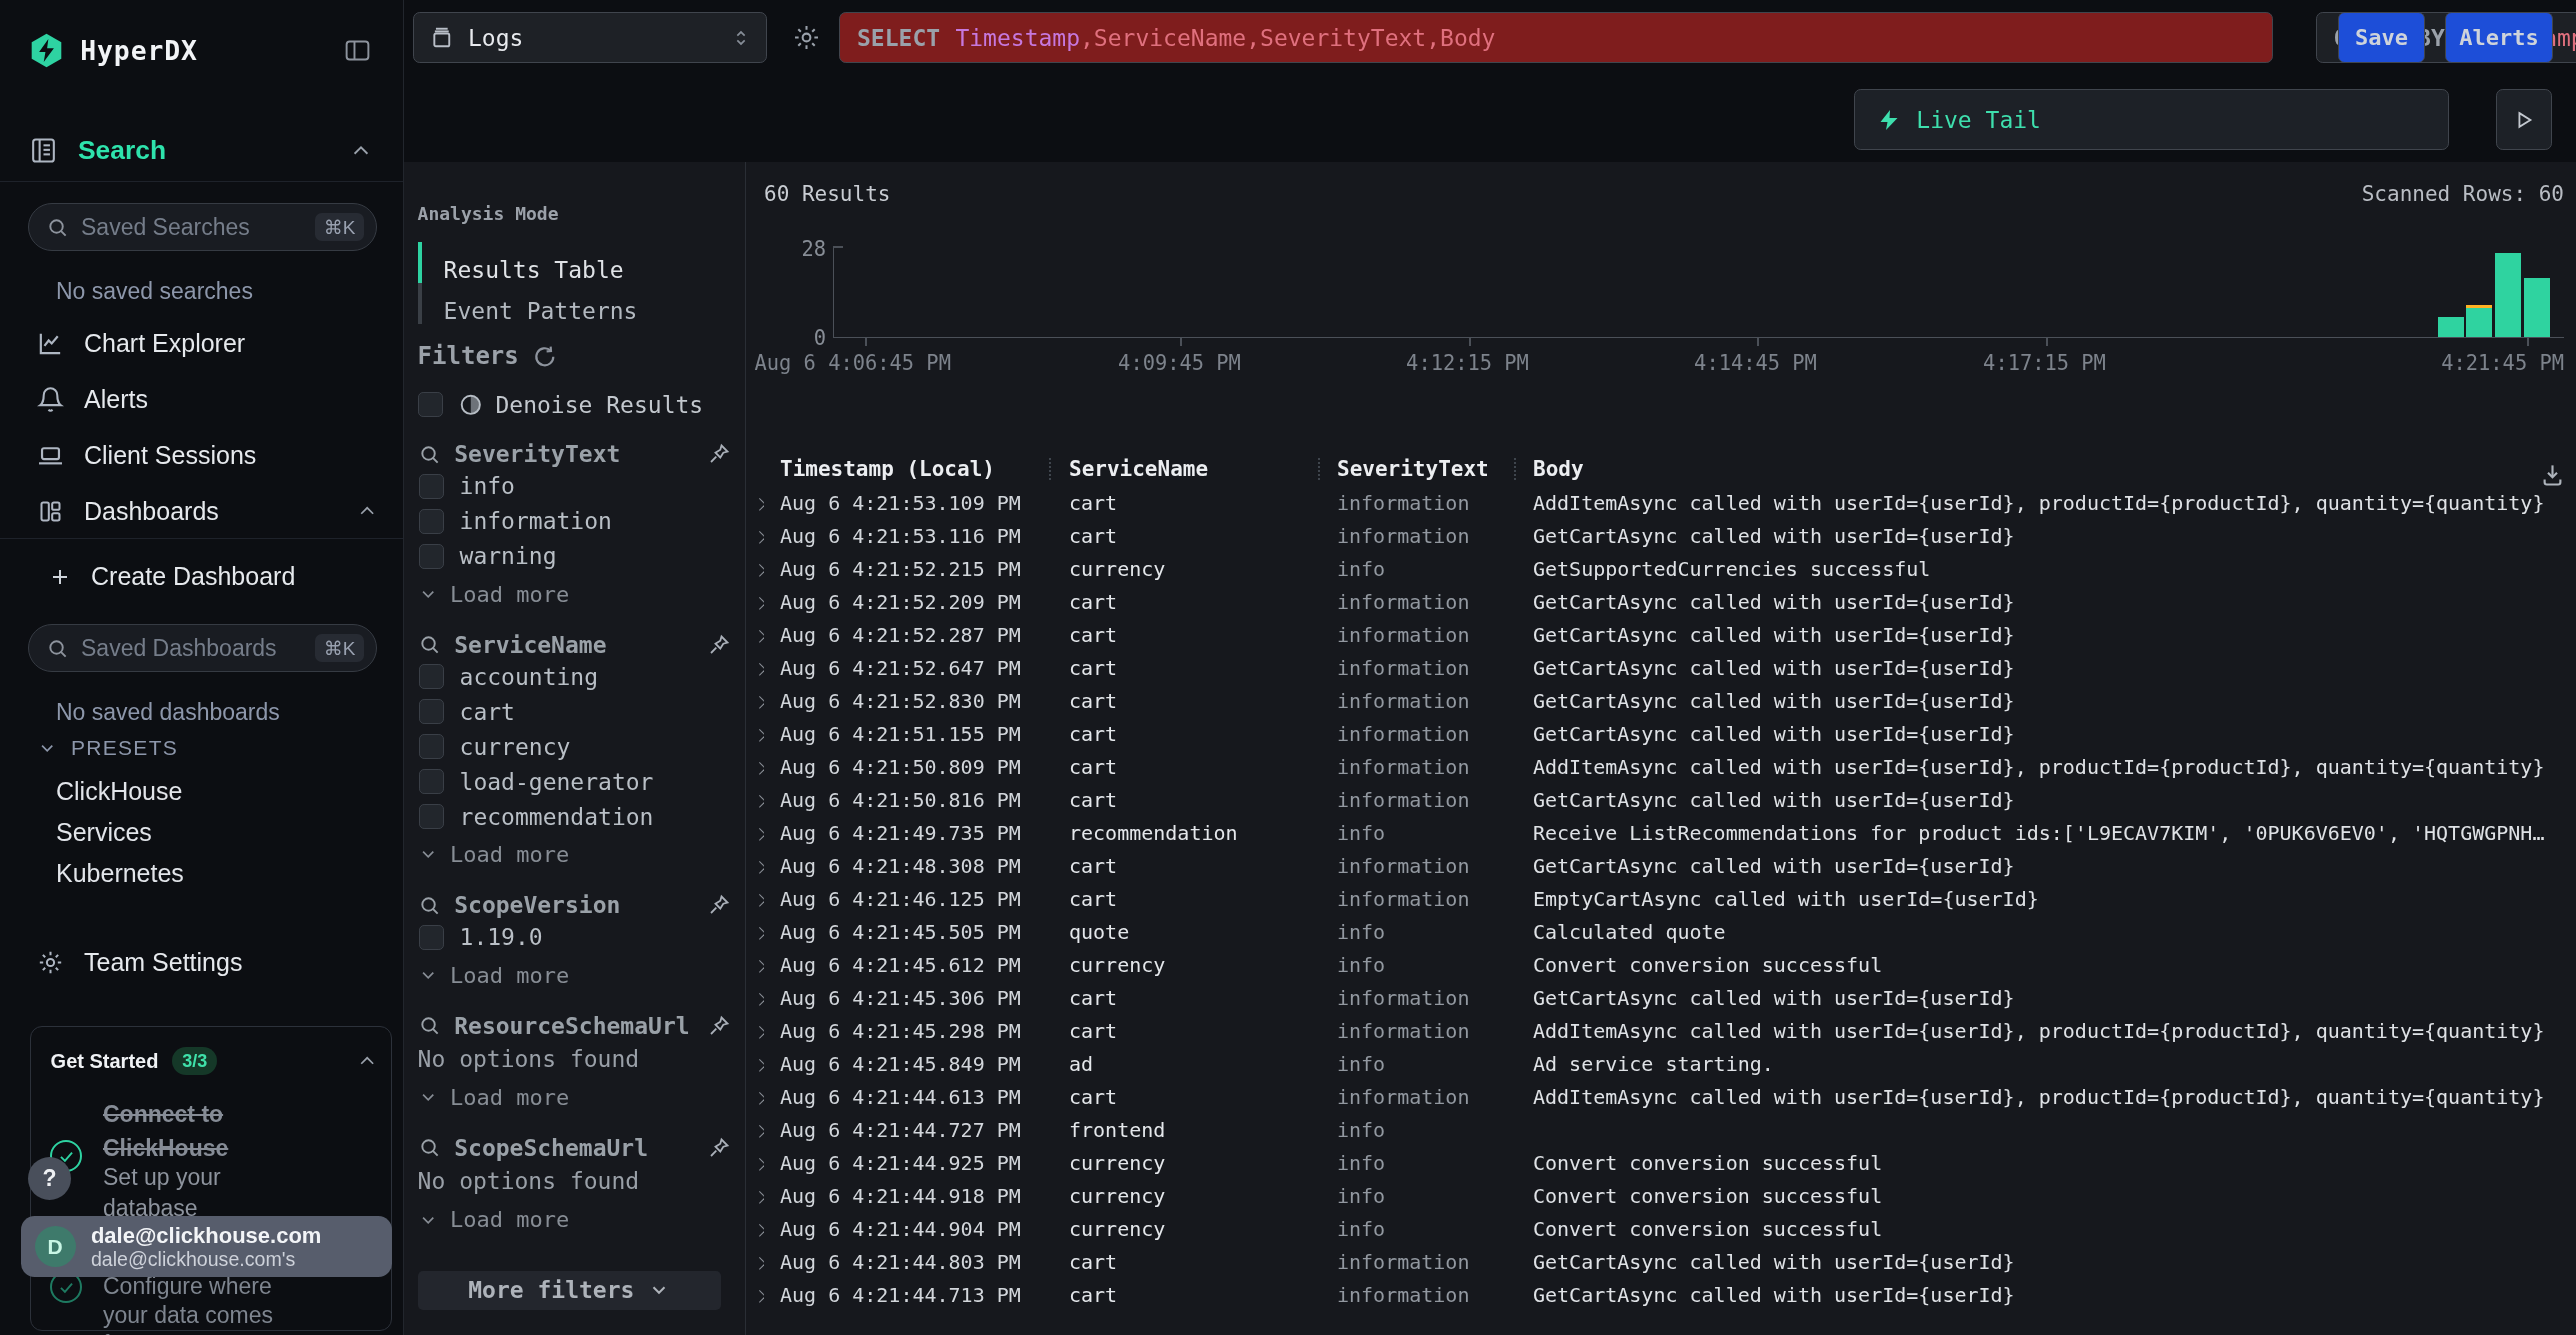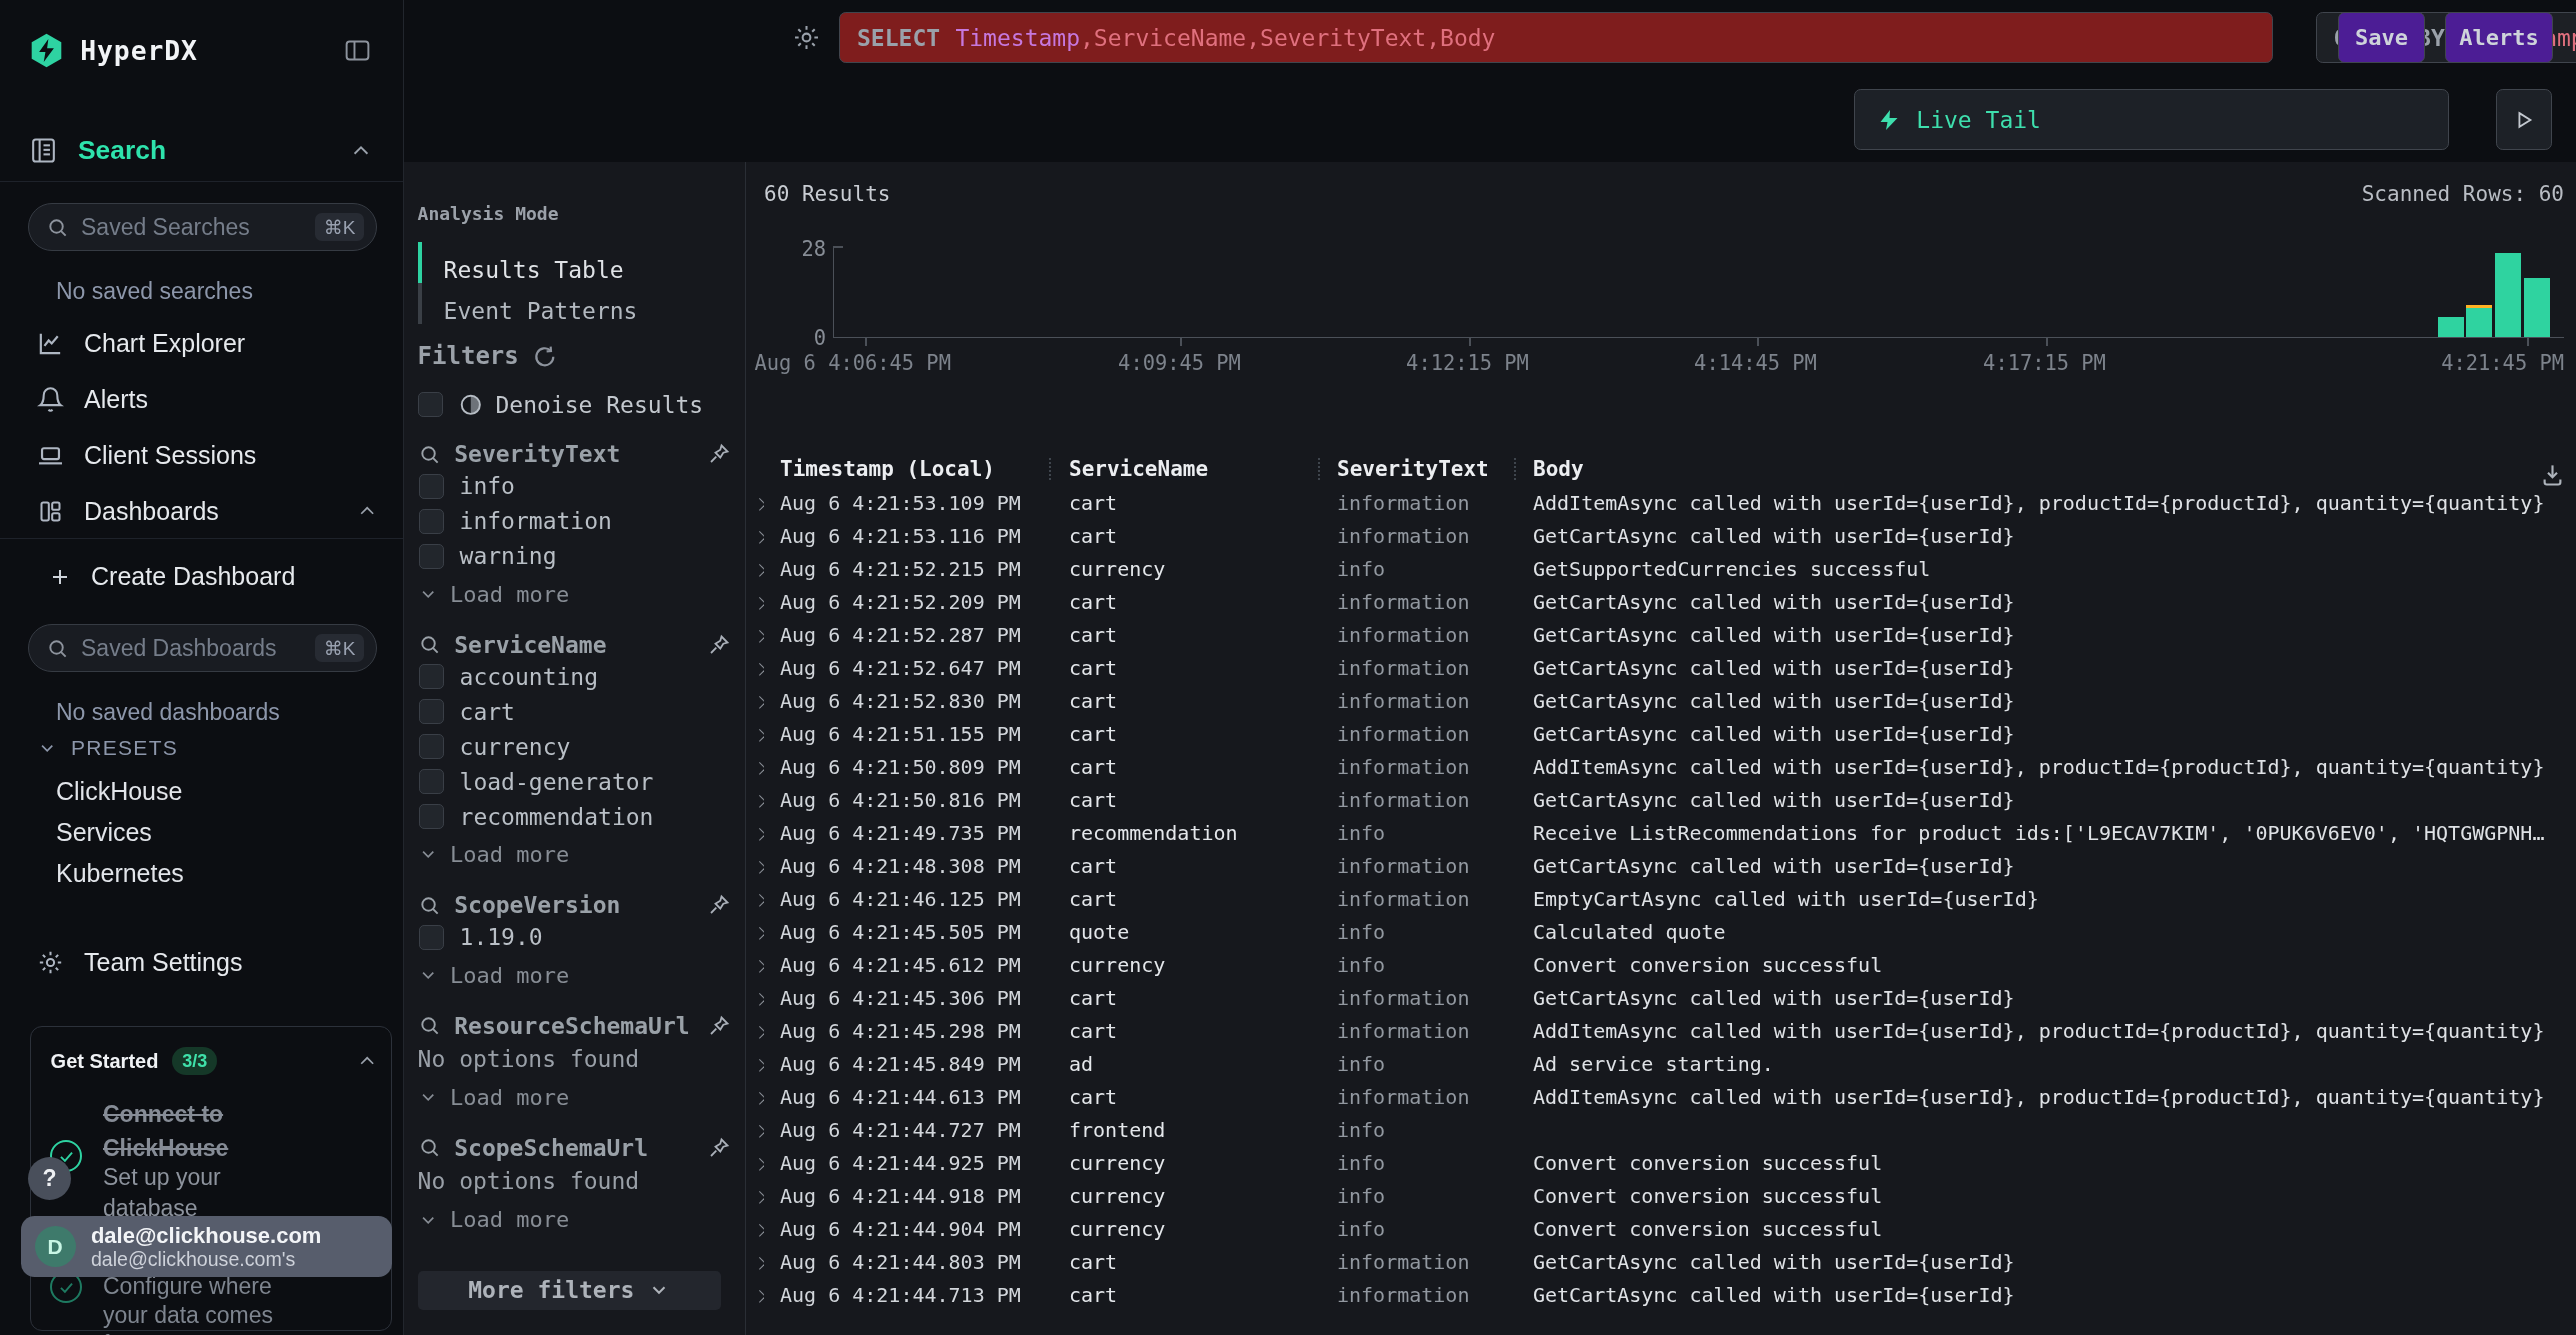--- a/index.html
+++ b/index.html
@@ -60,21 +60,21 @@
   .tb-box { position:absolute; background:#1e2126; border:0.9px solid #40454d; border-radius:6.8px; display:flex; align-items:center; font-size:23px; }
   .logs-select { left:8.5px; top:12px; width:354px; height:51px; padding:0 13.6px 0 15.3px; color:#e8eaee; }
   .logs-select .icn { color:#b9bfc8; display:flex; margin-right:13.6px; }
   .logs-select .sel-chev { margin-left:auto; color:#868d97; display:flex; }
   .gear-btn { position:absolute; left:388px; top:23px; color:#9aa1ab; display:flex; }
   .q-input { left:435px; top:12px; width:1434px; height:51px; padding:0 17px; background:#7f1d1d; }
   .kw { color:#9aa1aa; font-weight:bold; margin-right:15.3px; }
   .q-primary { color:#c678dd; }
   .q-rest { color:#e0707e; }
   .order-box { left:1912px; top:12px; width:426px; height:51px; padding:0 17px; background:#1d2025; }
-  .btn { position:absolute; top:12px; height:51px; border:0.9px solid #40454d; border-radius:6.8px; background:#4c1d95;
+  .btn { position:absolute; top:12px; height:51px; border:0.9px solid #40454d; border-radius:6.8px; background:#1d4ed8;
          color:#ced3da; font-weight:bold; font-size:22px; display:flex; align-items:center; justify-content:center; }
   .save-btn { left:1934px; width:87px; }
   .alerts-btn { left:2041px; width:108px; }
   .search-box { left:8.5px; top:89px; width:1425px; height:61px; padding:0 20.4px; }
   .search-ph { color:#6c737f; font-size:23px; }
   .lang-toggle { margin-left:auto; display:flex; align-items:center; gap:13.6px; font-size:22px; }
   .sql-lbl { color:#9aa1aa; font-weight:bold; }
   .lang-sep { color:#4a4f57; }
   .lucene-lbl { color:#3edfad; }
   .livetail-btn { left:1450px; top:89px; width:595px; height:61px; padding:0 22px; background:#1d2127; color:#3edfad; font-size:23px; }
@@ -312,20 +312,36 @@
       <span class="avatar">D</span>
       <span class="prof-col">
         <span class="prof-name" style="display:block">dale@clickhouse.com</span>
         <span class="prof-sub" style="display:block">dale@clickhouse.com's</span>
       </span>
     </div>
     <div class="help-fab">?</div>
   </div>
 
   <div class="topbar">
+    <div class="tb-box logs-select">
+      <span class="icn">
+        <svg width="25.6" height="25.6" viewBox="0 0 24 24" fill="none" stroke="currentColor" stroke-width="1.8">
+            <rect x="5" y="8" width="14" height="12" rx="1.5"></rect>
+            <line x1="6.5" y1="3.5" x2="17.5" y2="3.5"></line>
+            <line x1="5.5" y1="6" x2="18.5" y2="6"></line>
+          </svg>
+      </span>
+      <span>Logs</span>
+      <span class="sel-chev">
+        <svg width="22" height="22" viewBox="0 0 24 24" fill="none" stroke="currentColor" stroke-width="1.8">
+            <polyline points="8 9.5 12 5.5 16 9.5"></polyline>
+            <polyline points="8 14.5 12 18.5 16 14.5"></polyline>
+          </svg>
+      </span>
+    </div>
     <span class="gear-btn">
       <svg width="29" height="29" viewBox="0 0 24 24" fill="none" stroke="currentColor" stroke-width="1.7">
           <circle cx="12" cy="12" r="3.2"></circle>
           <path d="M12 2.5v3M12 18.5v3M2.5 12h3M18.5 12h3M5.2 5.2l2.1 2.1M16.7 16.7l2.1 2.1M18.8 5.2l-2.1 2.1M7.3 16.7l-2.1 2.1"></path>
         </svg>
     </span>
     <div class="tb-box q-input">
       <span class="kw">SELECT</span>
       <span class="q-primary">Timestamp</span>
       <span class="q-rest">,ServiceName,SeverityText,Body</span>

